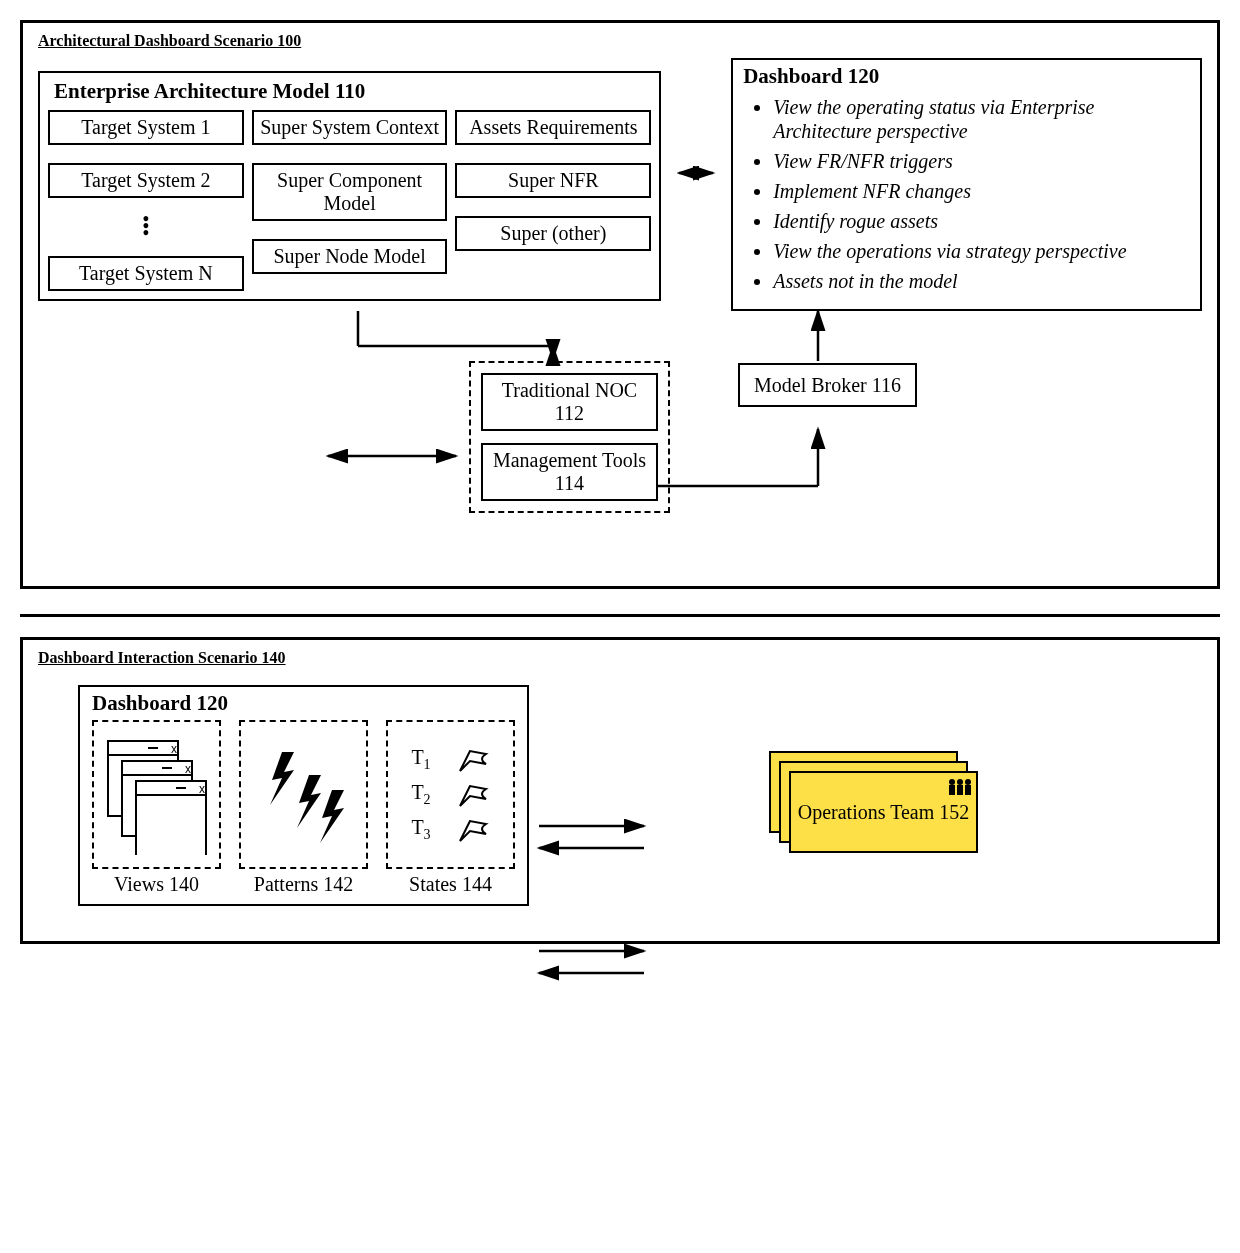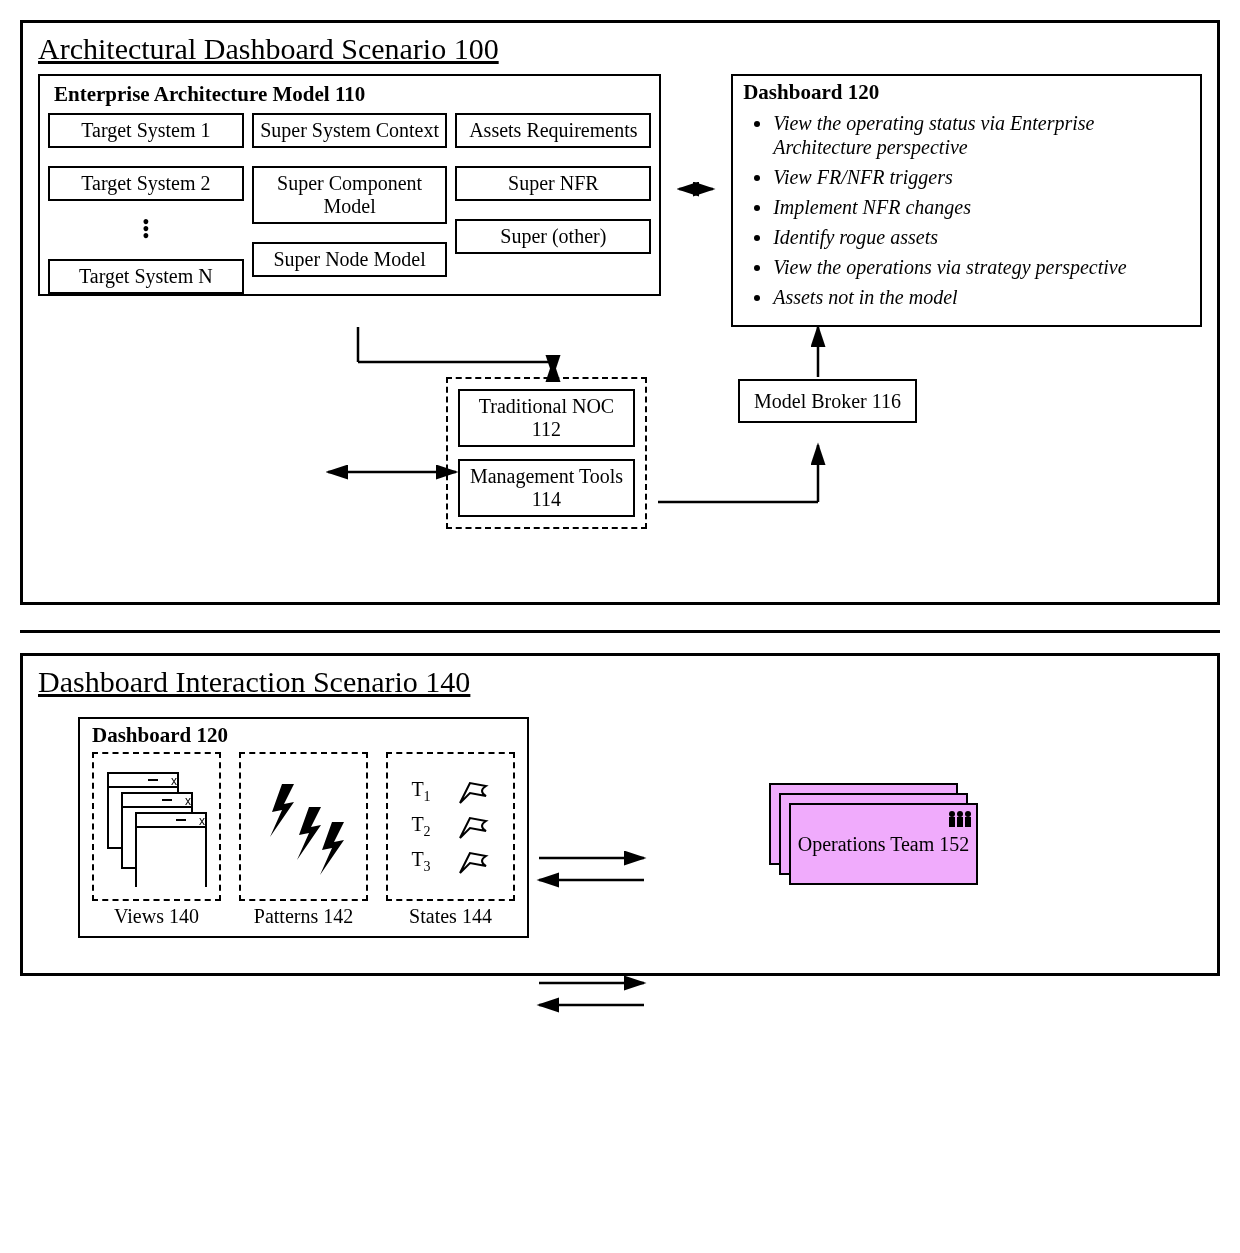--- a/index.html
+++ b/index.html
@@ -10,39 +10,40 @@
     font-size: 20px;
     color: #000;
   }
   .outer-box {
     border: 3px solid #000;
     padding: 5px 15px 15px 15px;
     margin-bottom: 20px;
     position: relative;
   }
   .title {
-    font-weight: normal;
+    font-weight: bold;
     text-decoration: underline;
-    font-size: 30px;
+    font-size: 16px;
     margin: 4px 0 8px 0;
   }
   .subtitle {
     font-weight: bold;
     font-size: 21px;
     margin: 2px 0 6px 6px;
   }
   .row-top {
     display: flex;
     gap: 15px;
     align-items: flex-start;
   }
   .ea-box {
     border: 2px solid #000;
-    padding: 4px 8px 0 8px;
+    padding: 4px 8px 8px 8px;
     flex: 1.35;
+    margin-top: 13px;
   }
   .ea-grid {
     display: flex;
     gap: 8px;
   }
   .ea-col {
     display: flex;
     flex-direction: column;
     gap: 18px;
     flex: 1;
@@ -93,21 +94,21 @@
     position: absolute;
     left: 0; top: 0;
   }
   .cloud-text {
     position: relative;
     z-index: 2;
     line-height: 1.2;
   }
   .dashed-group {
     position: absolute;
-    left: 408px;
+    left: 431px;
     top: 50px;
     border: 2px dashed #000;
     padding: 10px;
     display: flex;
     flex-direction: column;
     gap: 12px;
     align-items: center;
   }
   .dashed-group .cell { width: 165px; }
   .broker {
@@ -161,21 +162,21 @@
   .state-row { display: flex; align-items: center; gap: 25px; }
   .flag-svg { width: 34px; height: 26px; }
   .stack-box {
     position: relative;
     width: 200px;
     height: 90px;
   }
   .stack-layer {
     position: absolute;
     border: 2px solid #000;
-    background: #f0abfc;
+    background: #fde047;
     width: 185px;
     height: 78px;
     display: flex;
     align-items: center;
     justify-content: center;
     text-align: center;
     line-height: 1.2;
   }
   .stack-layer.a { left: 0; top: 0; }
   .stack-layer.b { left: 10px; top: 10px; }

